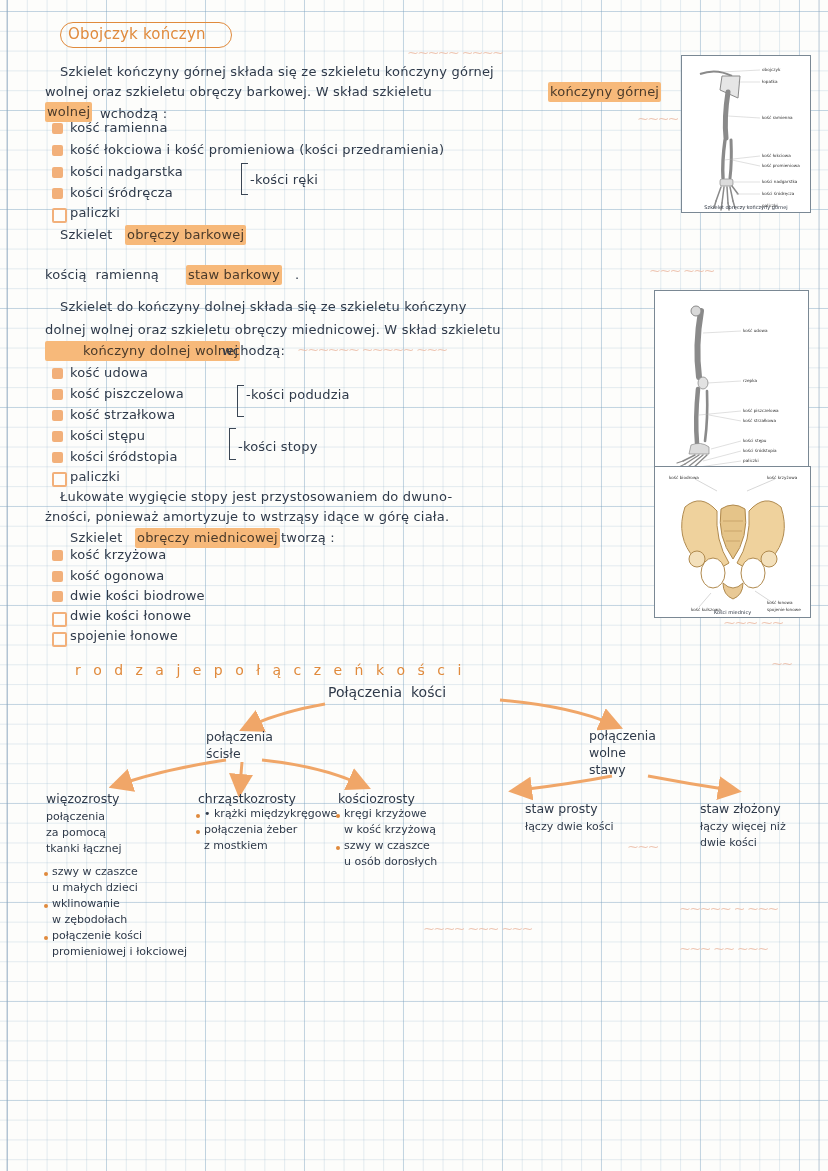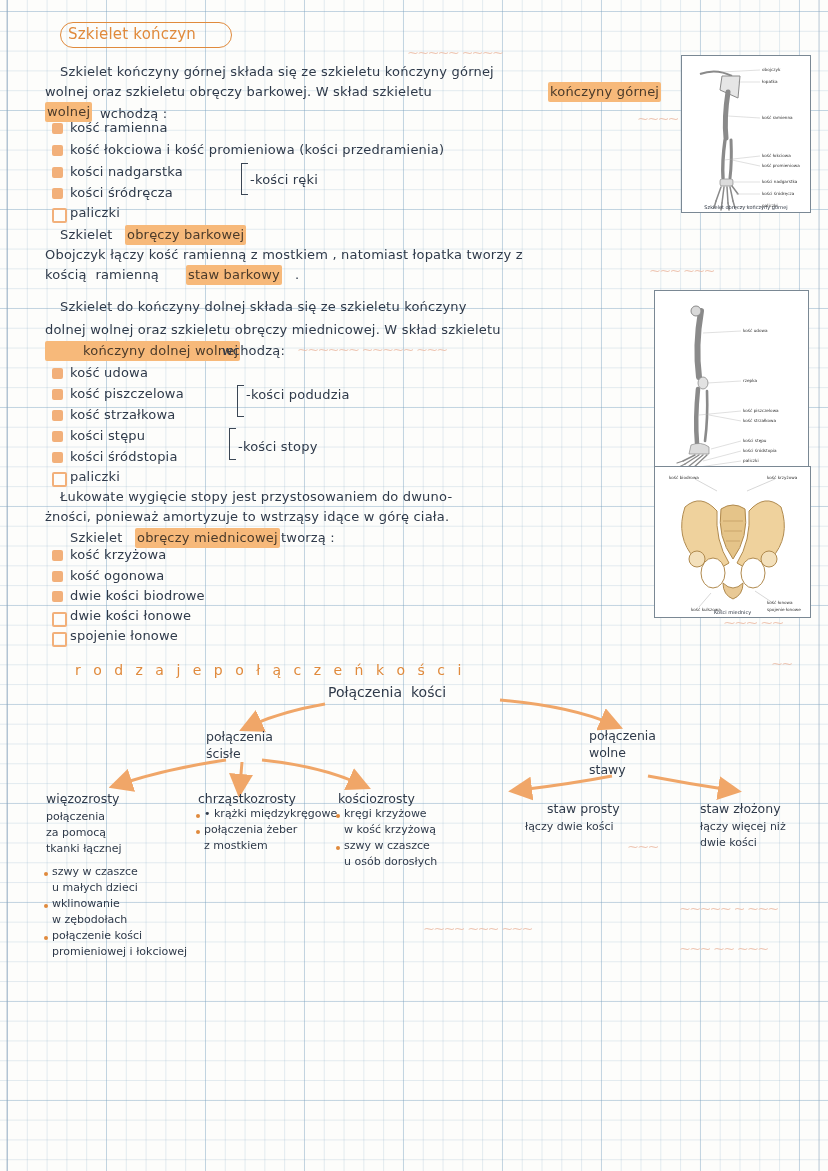--- a/index.html
+++ b/index.html
@@ -147,21 +147,21 @@
 </head>
 <body>
 
 <div id="page">
   <div id="grid"></div>
   <div id="grid-bold"></div>
   <div id="page-edge-left"></div>
   <div id="page-edge-right"></div>
 
   <div class="titlebox" style="left:60px;top:22px;width:172px;height:26px;"></div>
-  <div class="hand title orange" style="left:68px;top:25px;">Szkielet kończyn</div>
+  <div class="hand title orange" style="left:68px;top:25px;">Obojczyk kończyn</div>
 
   <div class="hand" style="left:60px;top:62px;">Szkielet kończyny górnej składa się ze szkieletu kończyny górnej</div>
   <div class="hand" style="left:45px;top:82px;">wolnej oraz szkieletu obręczy barkowej. W skład szkieletu</div>
   <div class="hand hl" style="left:548px;top:82px;">kończyny górnej</div>
   <div class="hand hl" style="left:45px;top:102px;">wolnej</div>
   <div class="hand" style="left:100px;top:104px;">wchodzą :</div>
 
   <div class="bullet" style="left:52px;top:123px;"></div>
   <div class="hand" style="left:70px;top:118px;">kość ramienna</div>
   <div class="bullet" style="left:52px;top:145px;"></div>
@@ -171,21 +171,20 @@
   <div class="bullet" style="left:52px;top:188px;"></div>
   <div class="hand" style="left:70px;top:183px;">kości śródręcza</div>
   <div class="bullet hollow" style="left:52px;top:208px;"></div>
   <div class="hand" style="left:70px;top:203px;">paliczki</div>
 
   <div class="brace" style="left:241px;top:163px;height:32px;"></div>
   <div class="hand" style="left:250px;top:170px;">-kości ręki</div>
 
   <div class="hand" style="left:60px;top:225px;">Szkielet</div>
   <div class="hand hl" style="left:125px;top:225px;">obręczy barkowej</div>
-  <div class="hand" style="left:45px;top:245px;">Obojczyk łączy kość ramienną z mostkiem , natomiast łopatka tworzy z</div>
   <div class="hand" style="left:45px;top:265px;">kością  ramienną</div>
   <div class="hand hl" style="left:186px;top:265px;">staw barkowy</div>
   <div class="hand" style="left:295px;top:265px;">.</div>
 
   <div class="hand faint" style="left:408px;top:44px;font-size:10px;">⁓⁓⁓⁓⁓ ⁓⁓⁓⁓</div>
   <div class="hand faint" style="left:638px;top:110px;font-size:10px;">⁓⁓⁓⁓</div>
   <div class="hand faint" style="left:650px;top:262px;font-size:10px;">⁓⁓⁓ ⁓⁓⁓</div>
 
   <div class="img-frame" style="left:681px;top:55px;width:130px;height:158px;">
     <svg width="130" height="158" viewBox="0 0 130 158">
@@ -410,21 +409,21 @@
 z mostkiem</div>
 
   <div class="nodetext" style="left:338px;top:790px;">kościozrosty</div>
   <div class="dot" style="left:336px;top:814px;"></div>
   <div class="smalltext" style="left:344px;top:806px;">kręgi krzyżowe
 w kość krzyżową</div>
   <div class="dot" style="left:336px;top:846px;"></div>
   <div class="smalltext" style="left:344px;top:838px;">szwy w czaszce
 u osób dorosłych</div>
 
-  <div class="nodetext" style="left:525px;top:800px;margin-left:22px;">staw prosty</div>
+  <div class="nodetext" style="left:525px;top:800px;">staw prosty</div>
   <div class="smalltext" style="left:525px;top:819px;">łączy dwie kości</div>
 
   <div class="nodetext" style="left:700px;top:800px;">staw złożony</div>
   <div class="smalltext" style="left:700px;top:819px;">łączy więcej niż
 dwie kości</div>
 
   <div class="hand faint" style="left:628px;top:838px;font-size:10px;">⁓⁓⁓</div>
   <div class="hand faint" style="left:424px;top:920px;font-size:10px;">⁓⁓⁓⁓ ⁓⁓⁓ ⁓⁓⁓</div>
   <div class="hand faint" style="left:680px;top:900px;font-size:10px;">⁓⁓⁓⁓⁓ ⁓ ⁓⁓⁓</div>
   <div class="hand faint" style="left:680px;top:940px;font-size:10px;">⁓⁓⁓ ⁓⁓ ⁓⁓⁓</div>

